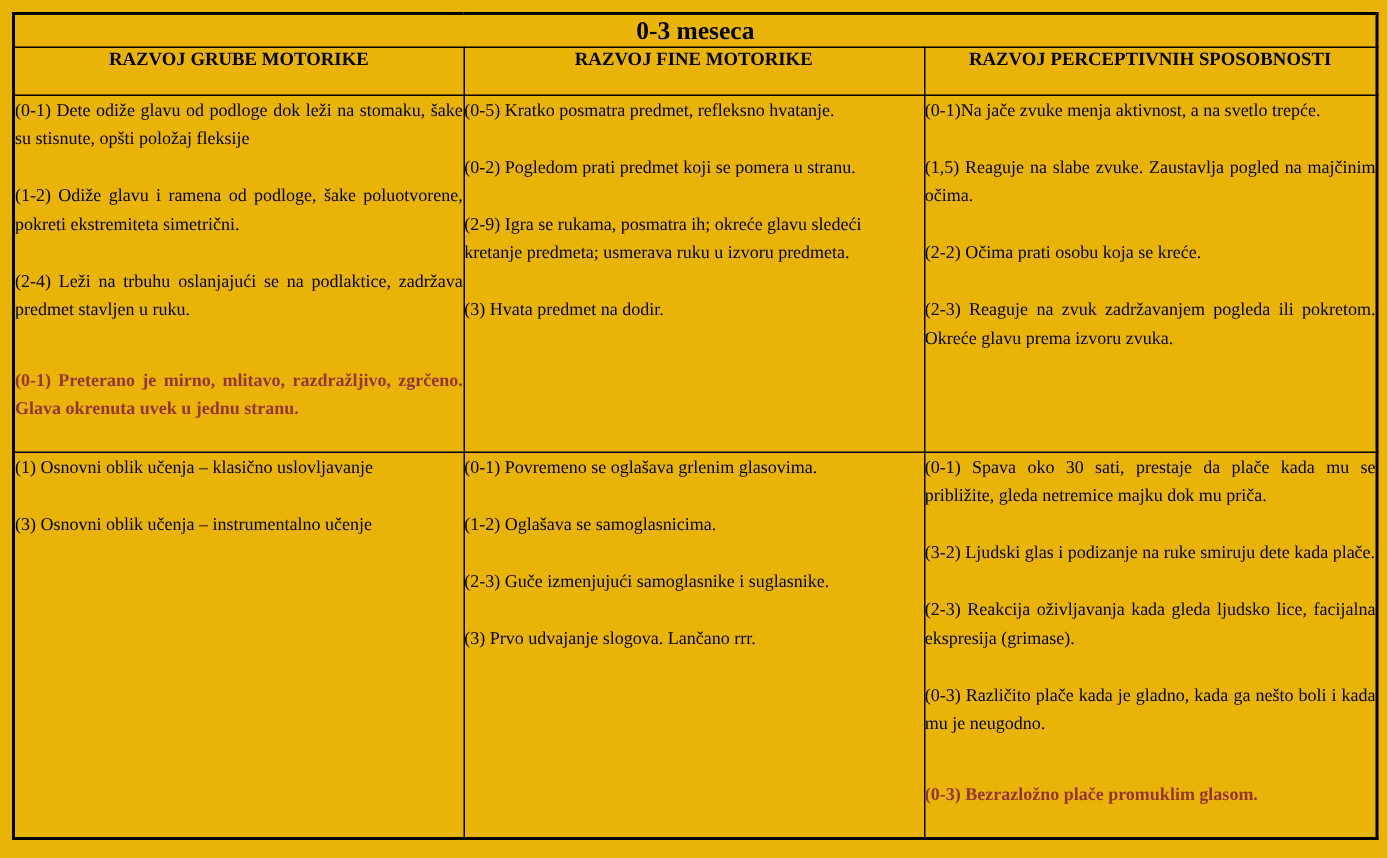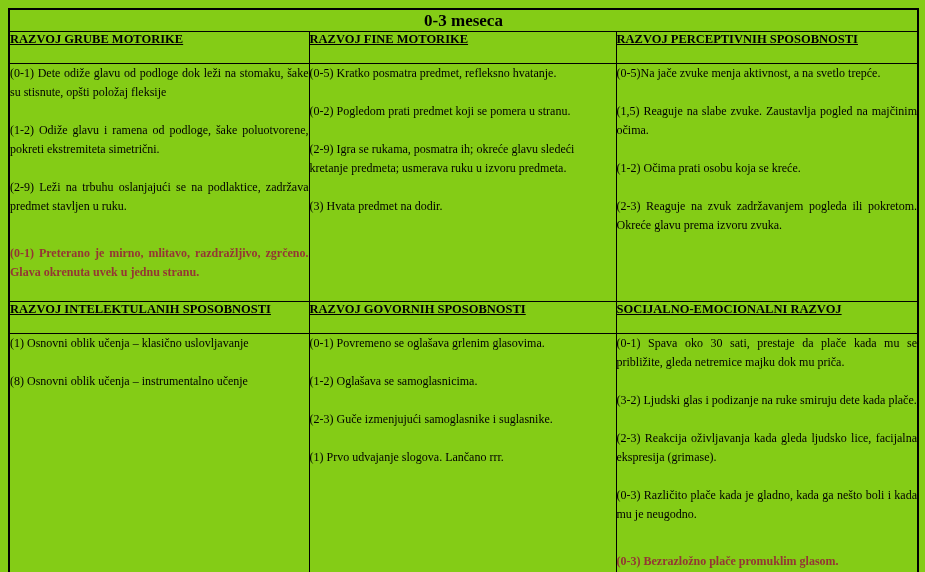--- a/index.html
+++ b/index.html
@@ -9,21 +9,21 @@
     width: 925px;
     height: 572px;
     overflow: hidden;
     font-family: "Liberation Serif", "DejaVu Serif", serif;
     color: #000000;
   }
   .sheet {
     position: absolute;
     left: 0; top: 0;
     width: 925px; height: 572px;
-    background: #84cc16;
+    background: #eab308;
   }
   table.milestones {
     position: absolute;
     left: 8px;
     top: 8px;
     width: 909px;
     border-collapse: collapse;
     table-layout: fixed;
     border: 2px solid #000000;
   }
@@ -38,26 +38,25 @@
   td.title-cell {
     height: 21px;
     text-align: center;
     font-weight: bold;
     font-size: 17px;
     line-height: 21px;
     padding: 0;
   }
   td.hdr {
     height: 31px;
-    text-align: left;
+    text-align: center;
     font-weight: bold;
     font-size: 12.5px;
     line-height: 15px;
     padding-top: 4px;
-    text-decoration: underline;
   }
   td.body {
     padding: 4px 6px 0 6px;
     font-size: 12px;
   }
   td.body-1 { height: 216px; }
   td.body-2 { height: 250px; }
   p.para {
     margin: 0 0 19px 0;
     line-height: 19px;
@@ -89,54 +88,49 @@
     <tr>
       <td class="hdr">RAZVOJ GRUBE MOTORIKE</td>
       <td class="hdr">RAZVOJ FINE MOTORIKE</td>
       <td class="hdr">RAZVOJ PERCEPTIVNIH SPOSOBNOSTI</td>
     </tr>
 
     <tr>
       <td class="body body-1">
         <p class="para">(0-1) Dete odiže glavu od podloge dok leži na stomaku, šake su stisnute, opšti položaj fleksije</p>
         <p class="para">(1-2) Odiže glavu i ramena od podloge, šake poluotvorene, pokreti ekstremiteta simetrični.</p>
-        <p class="para">(2-9) Leži na trbuhu oslanjajući se na podlaktice, zadržava predmet stavljen u ruku.</p>
+        <p class="para">(2-4) Leži na trbuhu oslanjajući se na podlaktice, zadržava predmet stavljen u ruku.</p>
         <p class="para alert">(0-1) Preterano je mirno, mlitavo, razdražljivo, zgrčeno. Glava okrenuta uvek u jednu stranu.</p>
       </td>
       <td class="body body-1">
         <p class="para">(0-5) Kratko posmatra predmet, refleksno hvatanje.</p>
         <p class="para">(0-2) Pogledom prati predmet koji se pomera u stranu.</p>
         <p class="para no-gap">(2-9) Igra se rukama, posmatra ih; okreće glavu sledeći</p>
         <p class="para">kretanje predmeta; usmerava ruku u izvoru predmeta.</p>
         <p class="para">(3) Hvata predmet na dodir.</p>
       </td>
       <td class="body body-1">
-        <p class="para">(0-5)Na jače zvuke menja aktivnost, a na svetlo trepće.</p>
+        <p class="para">(0-1)Na jače zvuke menja aktivnost, a na svetlo trepće.</p>
         <p class="para">(1,5) Reaguje na slabe zvuke. Zaustavlja pogled na majčinim očima.</p>
-        <p class="para">(1-2) Očima prati osobu koja se kreće.</p>
+        <p class="para">(2-2) Očima prati osobu koja se kreće.</p>
         <p class="para">(2-3) Reaguje na zvuk zadržavanjem pogleda ili pokretom. Okreće glavu prema izvoru zvuka.</p>
       </td>
     </tr>
 
-    <tr>
-      <td class="hdr">RAZVOJ INTELEKTULANIH SPOSOBNOSTI</td>
-      <td class="hdr">RAZVOJ GOVORNIH SPOSOBNOSTI</td>
-      <td class="hdr">SOCIJALNO-EMOCIONALNI RAZVOJ</td>
-    </tr>
 
     <tr>
       <td class="body body-2">
         <p class="para">(1) Osnovni oblik učenja – klasično uslovljavanje</p>
-        <p class="para">(8) Osnovni oblik učenja – instrumentalno učenje</p>
+        <p class="para">(3) Osnovni oblik učenja – instrumentalno učenje</p>
       </td>
       <td class="body body-2">
         <p class="para">(0-1) Povremeno se oglašava grlenim glasovima.</p>
         <p class="para">(1-2) Oglašava se samoglasnicima.</p>
         <p class="para">(2-3) Guče izmenjujući samoglasnike i suglasnike.</p>
-        <p class="para">(1) Prvo udvajanje slogova. Lančano rrr.</p>
+        <p class="para">(3) Prvo udvajanje slogova. Lančano rrr.</p>
       </td>
       <td class="body body-2">
         <p class="para">(0-1) Spava oko 30 sati, prestaje da plače kada mu se približite, gleda netremice majku dok mu priča.</p>
         <p class="para">(3-2) Ljudski glas i podizanje na ruke smiruju dete kada plače.</p>
         <p class="para">(2-3) Reakcija oživljavanja kada gleda ljudsko lice, facijalna ekspresija (grimase).</p>
         <p class="para">(0-3) Različito plače kada je gladno, kada ga nešto boli i kada mu je neugodno.</p>
         <p class="para alert">(0-3) Bezrazložno plače promuklim glasom.</p>
       </td>
     </tr>
   </tbody>

